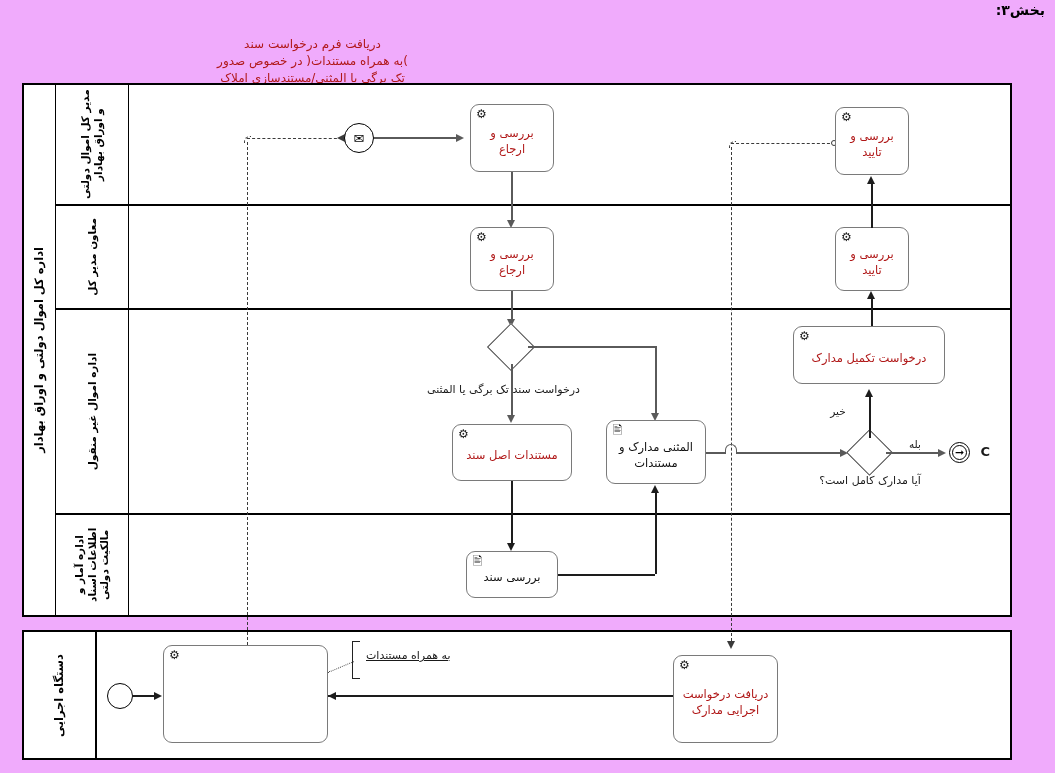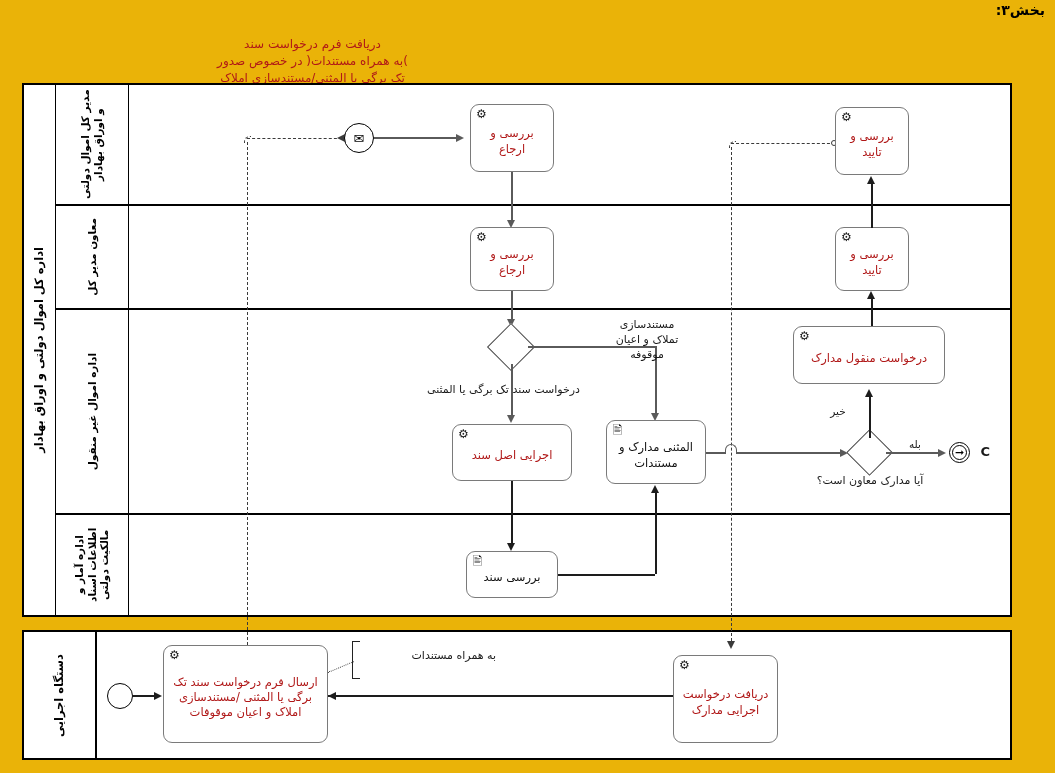--- a/index.html
+++ b/index.html
@@ -5,21 +5,21 @@
 <style>
   html, body {
     margin: 0; padding: 0;
     background: #ffffff;
     font-family: "DejaVu Sans", "Liberation Sans", sans-serif;
   }
   #canvas {
     position: relative;
     width: 1055px;
     height: 773px;
-    background: #eab308;
+    background: #f0abfc;
     overflow: hidden;
   }
   .abs { position: absolute; }
 
   
   #section-caption {
     right: 10px; top: 2px;
     font-size: 14px;
     font-weight: bold;
     color: #000;
@@ -294,70 +294,67 @@
   <div class="abs flow-v" style="left:511px; top:291px; height:31px;"></div>
   <div class="abs arrow arrow-down" style="left:507px; top:319px;"></div>
 
   <div class="abs gateway" style="left:494px; top:330px; width:34px; height:34px;"></div>
 
   <div class="abs flow-h" style="left:528px; top:346px; width:128px;"></div>
 
   <div class="abs flow-v" style="left:655px; top:346px; height:70px;"></div>
   <div class="abs arrow arrow-down" style="left:651px; top:413px;"></div>
 
-  <div class="abs lbl" style="left:592px; top:318px; width:110px; text-align:center;">مستندسازی
-تملاک و اعیان
-موقوفه</div>
 
   <div class="abs flow-v" style="left:511px; top:364px; height:54px;"></div>
   <div class="abs arrow arrow-down" style="left:507px; top:415px;"></div>
 
   <div class="abs lbl" style="left:380px; top:383px; width:200px; text-align:right;">درخواست سند تک برگی یا المثنی</div>
 
   <div class="abs" style="left:452px; top:424px; width:120px; height:57px;">
     <div class="task red" style="width:120px; height:57px; position:relative;">
       <span class="task-icon">⚙</span>
-      <span>اجرایی اصل
+      <span>مستندات اصل
 سند</span>
     </div>
   </div>
 
   <div class="abs" style="left:606px; top:420px; width:100px; height:64px;">
     <div class="task black" style="width:100px; height:64px; position:relative;">
       <span class="task-icon">🖹</span>
       <span>المثنی مدارک و
 مستندات</span>
     </div>
   </div>
 
   <div class="abs flow-h" style="left:706px; top:452px; width:20px;"></div>
   <div class="abs" style="left:725px; top:444px; width:12px; height:9px; border:1.6px solid #5a5a5a; border-bottom:none; border-radius:6px 6px 0 0; box-sizing:border-box; background:transparent;"></div>
   <div class="abs flow-h" style="left:736px; top:452px; width:104px;"></div>
   <div class="abs arrow arrow-right" style="left:840px; top:448.5px;"></div>
 
   <div class="abs gateway" style="left:853px; top:436px; width:33px; height:33px;"></div>
-  <div class="abs lbl" style="left:795px; top:474px; width:150px; text-align:center;">آیا مدارک معاون است؟</div>
+  <div class="abs lbl" style="left:795px; top:474px; width:150px; text-align:center;">آیا مدارک کامل است؟</div>
 
   <div class="abs flow-h" style="left:886px; top:452px; width:54px;"></div>
   <div class="abs arrow arrow-right" style="left:938px; top:448.5px;"></div>
   <div class="abs lbl lbl-sm" style="left:898px; top:437px; width:34px; text-align:center;">بله</div>
 
   <div class="abs event-end" style="left:949px; top:442px; width:21px; height:21px;">
     <div class="event-end-inner">➞</div>
   </div>
   <div class="abs lbl" style="left:974px; top:443px; width:16px; font-size:13px; font-weight:bold;">C</div>
 
   <div class="abs flow-v blk" style="left:869px; top:396px; height:42px;"></div>
   <div class="abs arrow arrow-up" style="left:865px; top:389px;"></div>
   <div class="abs lbl lbl-sm" style="left:818px; top:404px; width:40px; text-align:center;">خیر</div>
 
   <div class="abs" style="left:793px; top:326px; width:152px; height:58px;">
     <div class="task red" style="width:152px; height:58px; position:relative;">
       <span class="task-icon">⚙</span>
-      <span>درخواست منقول مدارک</span>
+      <span>درخواست تکمیل مدارک</span>
     </div>
   </div>
 
   <div class="abs flow-v blk" style="left:871px; top:298px; height:28px;"></div>
   <div class="abs arrow arrow-up" style="left:867px; top:291px;"></div>
 
   <div class="abs flow-v blk" style="left:511px; top:481px; height:65px;"></div>
   <div class="abs arrow arrow-down" style="left:507px; top:543px; border-top-color:#1d1d1d;"></div>
 
   <div class="abs" style="left:466px; top:551px; width:92px; height:47px;">
@@ -371,28 +368,25 @@
   <div class="abs flow-v blk" style="left:655px; top:492px; height:82px;"></div>
   <div class="abs arrow arrow-up" style="left:651px; top:485px;"></div>
 
   <div class="abs event-circle" style="left:107px; top:683px; width:26px; height:26px;"></div>
   <div class="abs flow-h blk" style="left:133px; top:695px; width:23px;"></div>
   <div class="abs arrow arrow-right" style="left:154px; top:691.5px; border-left-color:#1d1d1d;"></div>
 
   <div class="abs" style="left:163px; top:645px; width:165px; height:98px;">
     <div class="task red" style="width:165px; height:98px; position:relative; font-size:11.5px;">
       <span class="task-icon">⚙</span>
-      <span>ارسال فرم درخواست سند تک
-برگی یا المثنی /مستندسازی
-املاک و اعیان موقوفات</span>
     </div>
   </div>
 
   <div class="abs anno-bracket" style="left:352px; top:641px; height:38px;"></div>
-  <div class="abs lbl" style="left:366px; top:649px; width:130px; text-align:right;">به همراه مستندات</div>
+  <div class="abs lbl" style="left:366px; top:649px; width:130px; text-align:left;text-decoration:underline;">به همراه مستندات</div>
   <div class="abs anno-leader" style="left:328px; top:672px; width:28px; transform:rotate(-23deg);"></div>
 
   <div class="abs flow-h blk" style="left:328px; top:695px; width:345px;"></div>
   <div class="abs arrow arrow-left" style="left:328px; top:691.5px;"></div>
 
   <div class="abs" style="left:673px; top:655px; width:105px; height:88px;">
     <div class="task red" style="width:105px; height:88px; position:relative;">
       <span class="task-icon">⚙</span>
       <span>دریافت
 درخواست اجرایی

